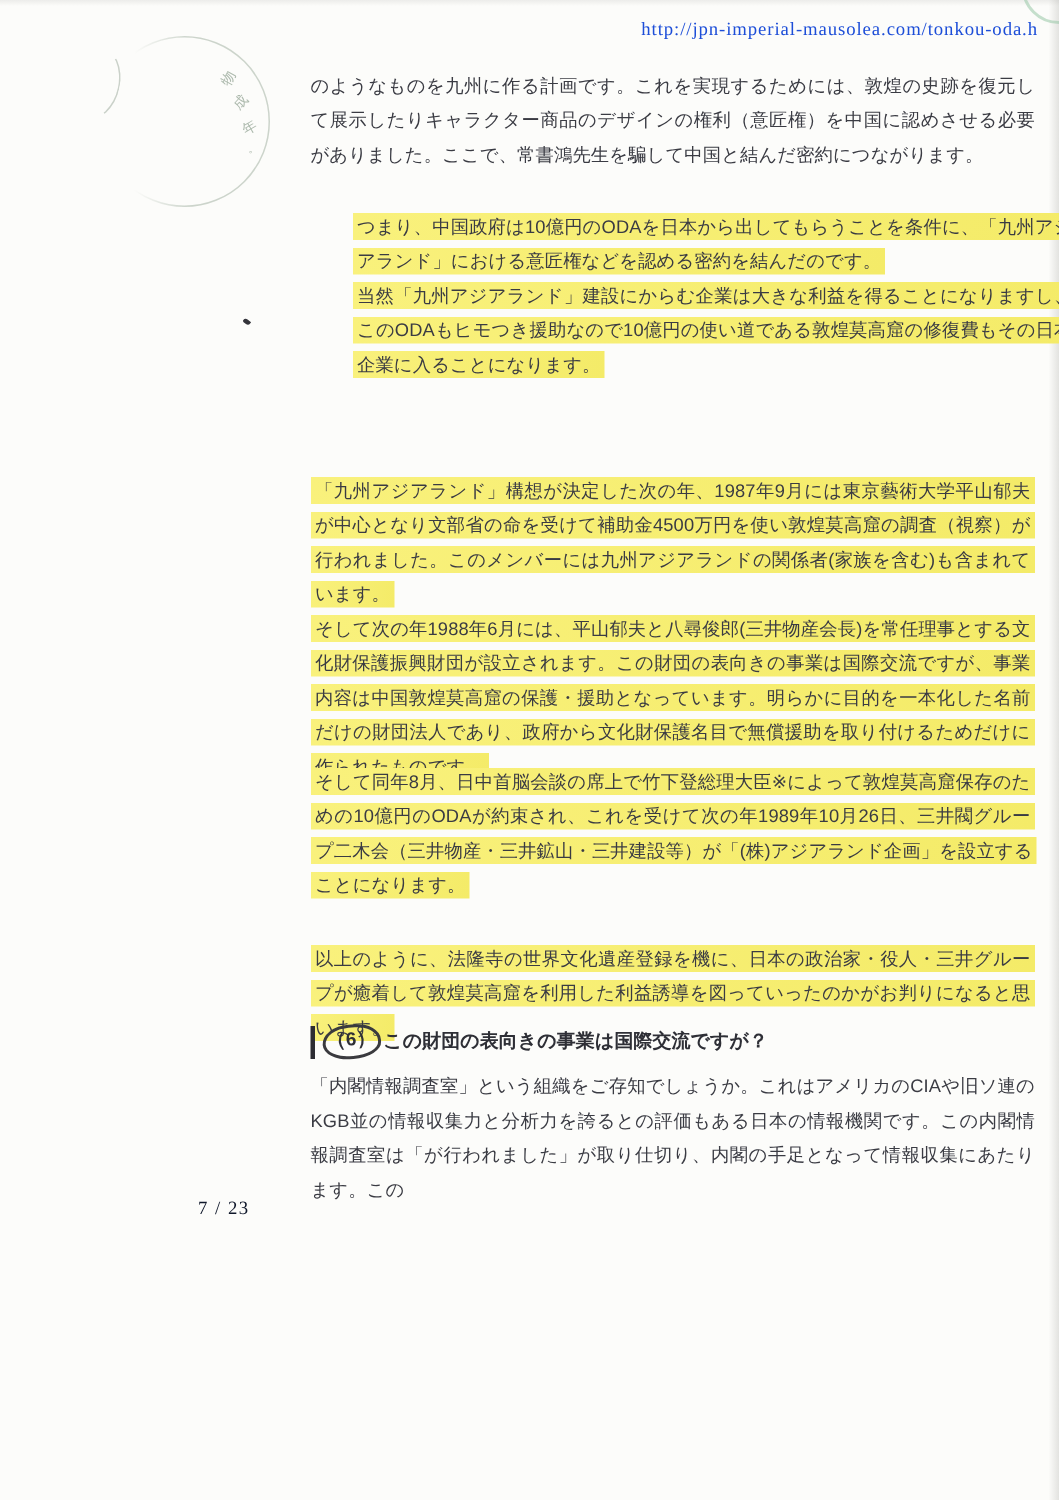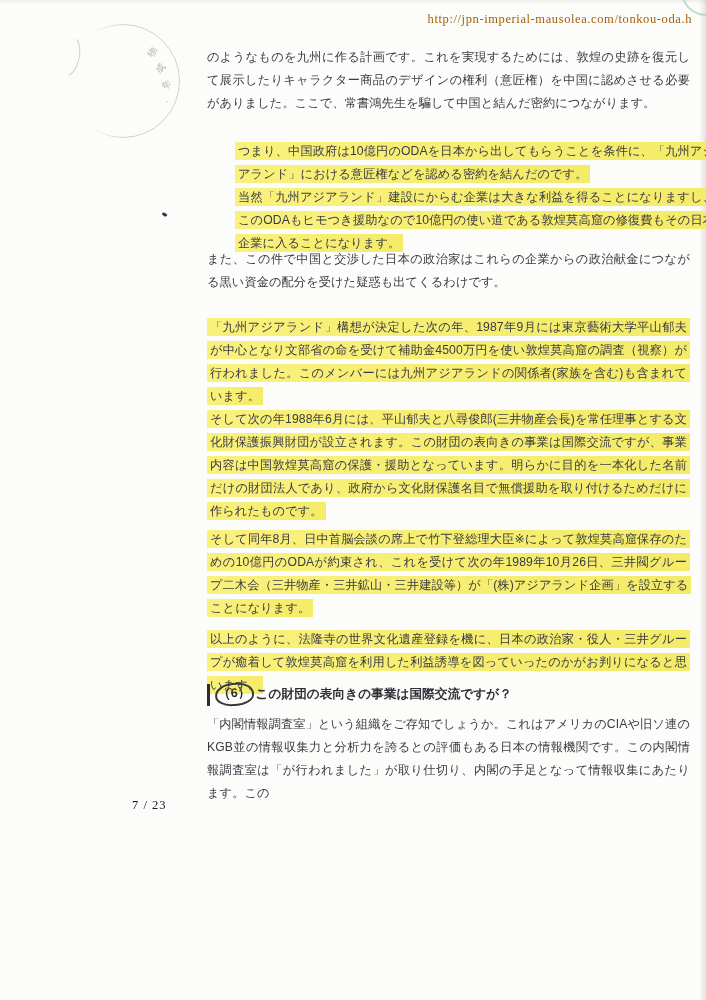--- a/index.html
+++ b/index.html
@@ -13,21 +13,21 @@
   }
   
   .edge-right{position:absolute;top:0;right:0;width:7px;height:1000px;
     background:linear-gradient(to left, rgba(168,168,164,0.30), rgba(168,168,164,0.0));}
   .edge-top{position:absolute;top:0;left:0;width:706px;height:4px;
     background:linear-gradient(to bottom, rgba(190,190,186,0.25), rgba(190,190,186,0));}
   
   .url-header{
     position:absolute;top:12px;right:14px;
     font-family:"Liberation Serif","DejaVu Serif",serif;
-    font-size:12.5px;color:#a16207;letter-spacing:0.6px;
+    font-size:12.5px;color:#1d4ed8;letter-spacing:0.6px;
   }
   
   .corner-arc{position:absolute;left:681px;top:-34px;width:46px;height:46px;
     border:2px solid rgba(152,199,166,0.55);border-radius:50%;}
   
   .crescent{position:absolute;left:44px;top:30px;width:34px;height:48px;
     border:1.5px solid transparent;border-right-color:rgba(128,144,128,0.40);
     border-radius:50%;transform:rotate(12deg);}
   
   .seal{position:absolute;left:66px;top:24px;width:112px;height:112px;
@@ -44,21 +44,21 @@
   .speck{position:absolute;left:162px;top:213px;width:5px;height:3px;
     background:#34343a;border-radius:2px 0 2px 1px;transform:rotate(38deg);}
   
   .tcol{position:absolute;left:207px;width:483px;font-size:12.2px;
     line-height:23px;letter-spacing:0.1px;text-align:justify;}
   .tcol p{margin:0;}
   .b-p0{top:46px;}
   .b-p1p2{top:140px;padding-left:28px;}
   .b-p3{top:248px;}
   .b-p4p5{top:316px;}
-  .b-p6{top:528px;}
+  .b-p6{top:510px;}
   .b-p7{top:628px;}
   .b-heading{top:683px;}
   .b-p8{top:713px;}
   .mark{
     background:linear-gradient(100deg,#f9f17c 0%,#f4eb68 100%);
     padding:2px 3px;
     box-decoration-break:clone;-webkit-box-decoration-break:clone;
   }
   
   .sec-head{display:flex;align-items:center;font-weight:bold;font-size:12.6px;color:#2e2f36;}
@@ -96,23 +96,20 @@
 
   <div class="tcol b-p0">
     <p><span>のようなものを九州に作る計画です。これを実現するためには、敦煌の史跡を復元して展示したりキャラクター商品のデザインの権利（意匠権）を中国に認めさせる必要がありました。ここで、常書鴻先生を騙して中国と結んだ密約につながります。</span></p>
   </div>
 
   <div class="tcol b-p1p2">
     <p><span class="mark">つまり、中国政府は10億円のODAを日本から出してもらうことを条件に、「九州アジアランド」における意匠権などを認める密約を結んだのです。</span></p>
     <p><span class="mark">当然「九州アジアランド」建設にからむ企業は大きな利益を得ることになりますし、このODAもヒモつき援助なので10億円の使い道である敦煌莫高窟の修復費もその日本企業に入ることになります。</span></p>
   </div>
 
-  <div class="tcol b-p3">
-    <p><span>また、この件で中国と交渉した日本の政治家はこれらの企業からの政治献金につながる黒い資金の配分を受けた疑惑も出てくるわけです。</span></p>
-  </div>
 
   <div class="tcol b-p4p5">
     <p><span class="mark">「九州アジアランド」構想が決定した次の年、1987年9月には東京藝術大学平山郁夫が中心となり文部省の命を受けて補助金4500万円を使い敦煌莫高窟の調査（視察）が行われました。このメンバーには九州アジアランドの関係者(家族を含む)も含まれています。</span></p>
     <p><span class="mark">そして次の年1988年6月には、平山郁夫と八尋俊郎(三井物産会長)を常任理事とする文化財保護振興財団が設立されます。この財団の表向きの事業は国際交流ですが、事業内容は中国敦煌莫高窟の保護・援助となっています。明らかに目的を一本化した名前だけの財団法人であり、政府から文化財保護名目で無償援助を取り付けるためだけに作られたものです。</span></p>
   </div>
 
   <div class="tcol b-p6">
     <p><span class="mark">そして同年8月、日中首脳会談の席上で竹下登総理大臣※によって敦煌莫高窟保存のための10億円のODAが約束され、これを受けて次の年1989年10月26日、三井閥グループ二木会（三井物産・三井鉱山・三井建設等）が「(株)アジアランド企画」を設立することになります。</span></p>
   </div>
 

